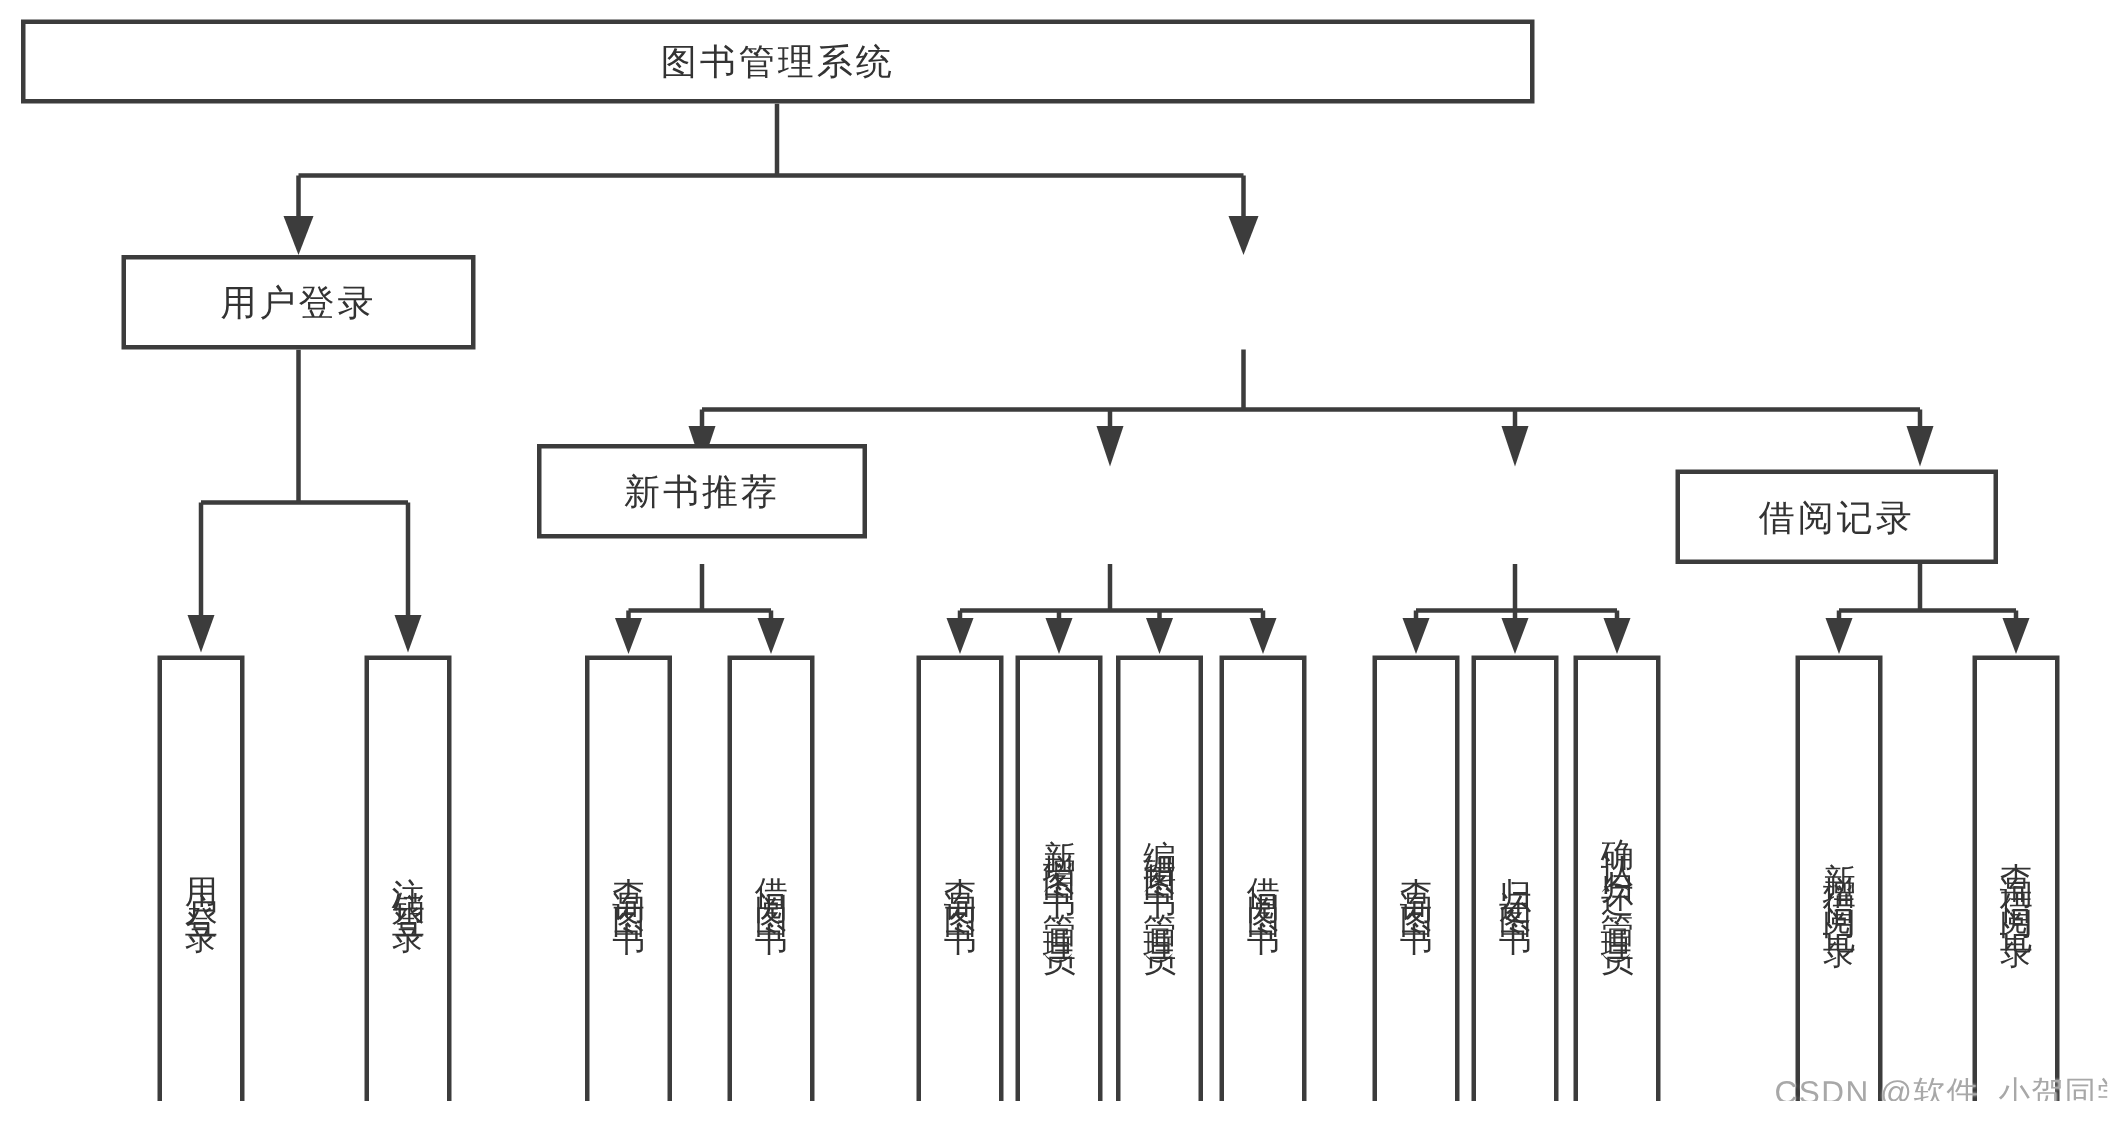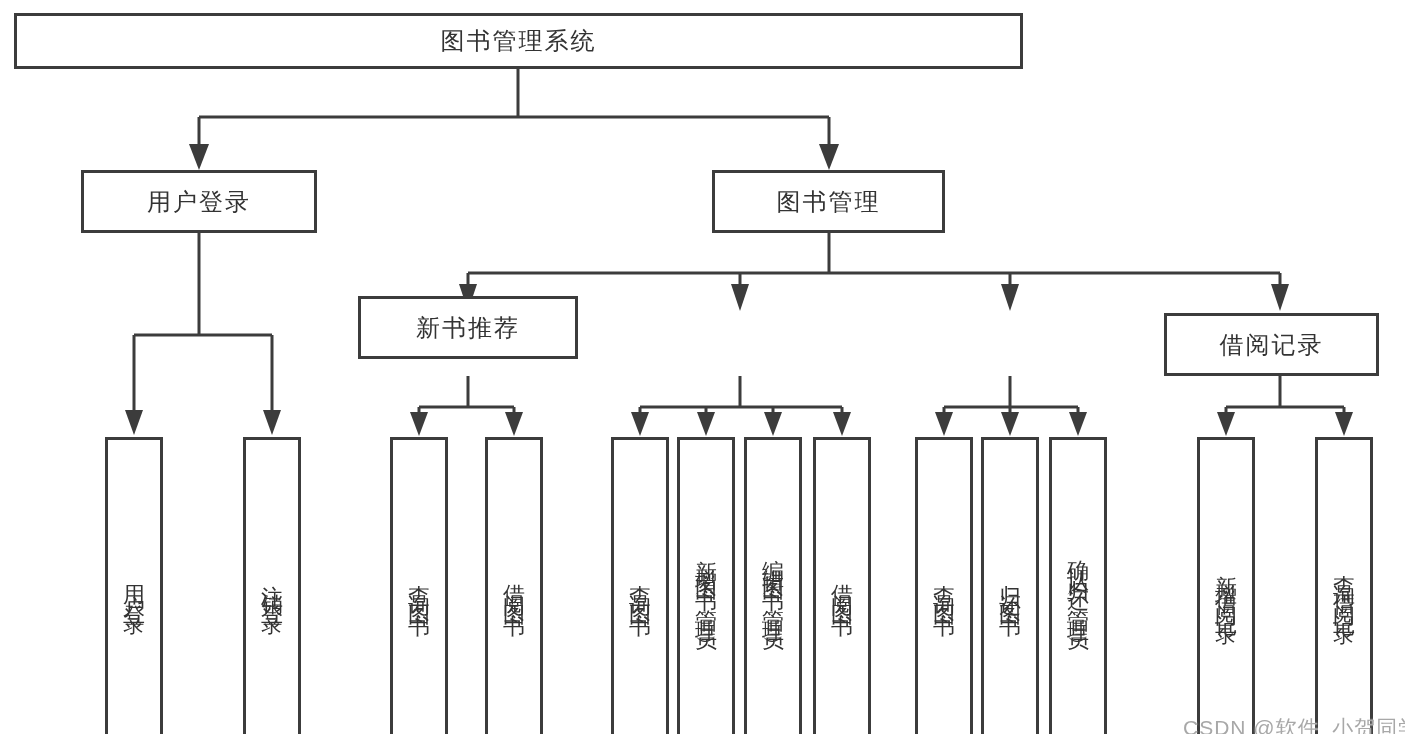--- a/index.html
+++ b/index.html
@@ -75,28 +75,25 @@
     </g>
   </svg>
 
   <div class="box hbox" style="left:14px;top:13px;width:1009px;height:56px">
     <span>图书管理系统</span>
   </div>
 
   <div class="box hbox" style="left:81px;top:170px;width:236px;height:63px">
     <span>用户登录</span>
   </div>
-  <div class="box hbox" style="left:712px;top:170px;width:233px;height:63px">
-    <span>图书管理</span>
-  </div>
 
   <div class="box hbox" style="left:358px;top:296px;width:220px;height:63px">
     <span>新书推荐</span>
   </div>
-  <div class="box hbox" style="left:1164px;top:313px;width:215px;height:63px">
+  <div class="box hbox" style="left:1117px;top:313px;width:215px;height:63px">
     <span>借阅记录</span>
   </div>
 
   <div class="box vbox" style="left:105px;top:437px;width:58px;height:300px">
     <span class="vtext">用户登录</span>
   </div>
   <div class="box vbox" style="left:243px;top:437px;width:58px;height:300px">
     <span class="vtext">注销登录</span>
   </div>
 

